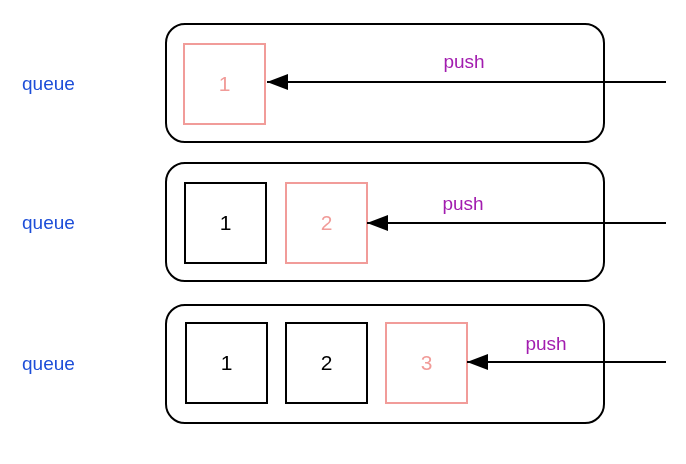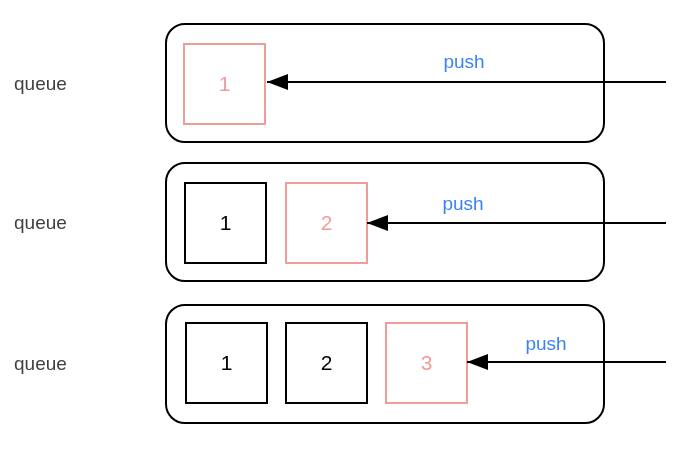--- a/index.html
+++ b/index.html
@@ -10,25 +10,25 @@
   .canvas {
     position: relative;
     width: 686px;
     height: 464px;
     background: #ffffff;
     font-family: "Liberation Sans", sans-serif;
     overflow: hidden;
   }
   .queue-label {
     position: absolute;
-    left: 14px;
+    left: 22px;
     width: 70px;
     font-size: 19px;
     line-height: 20px;
-    color: #404040;
+    color: #1d4ed8;
     text-align: left;
   }
   .container-shape {
     position: absolute;
     left: 165px;
     width: 440px;
     height: 120px;
     border: 2px solid #000000;
     border-radius: 20px;
     box-sizing: border-box;
@@ -62,21 +62,21 @@
     height: 0;
     border-top: 8px solid transparent;
     border-bottom: 8px solid transparent;
     border-right: 21px solid #000000;
   }
   .push-label {
     position: absolute;
     transform: translateX(-50%);
     font-size: 19px;
     line-height: 20px;
-    color: #3b82f6;
+    color: #a21caf;
     white-space: nowrap;
   }
 </style>
 </head>
 <body>
 
 <div class="canvas">
 
   <div class="queue-label" style="top:74px;">queue</div>
   <div class="container-shape" style="top:23px;"></div>

